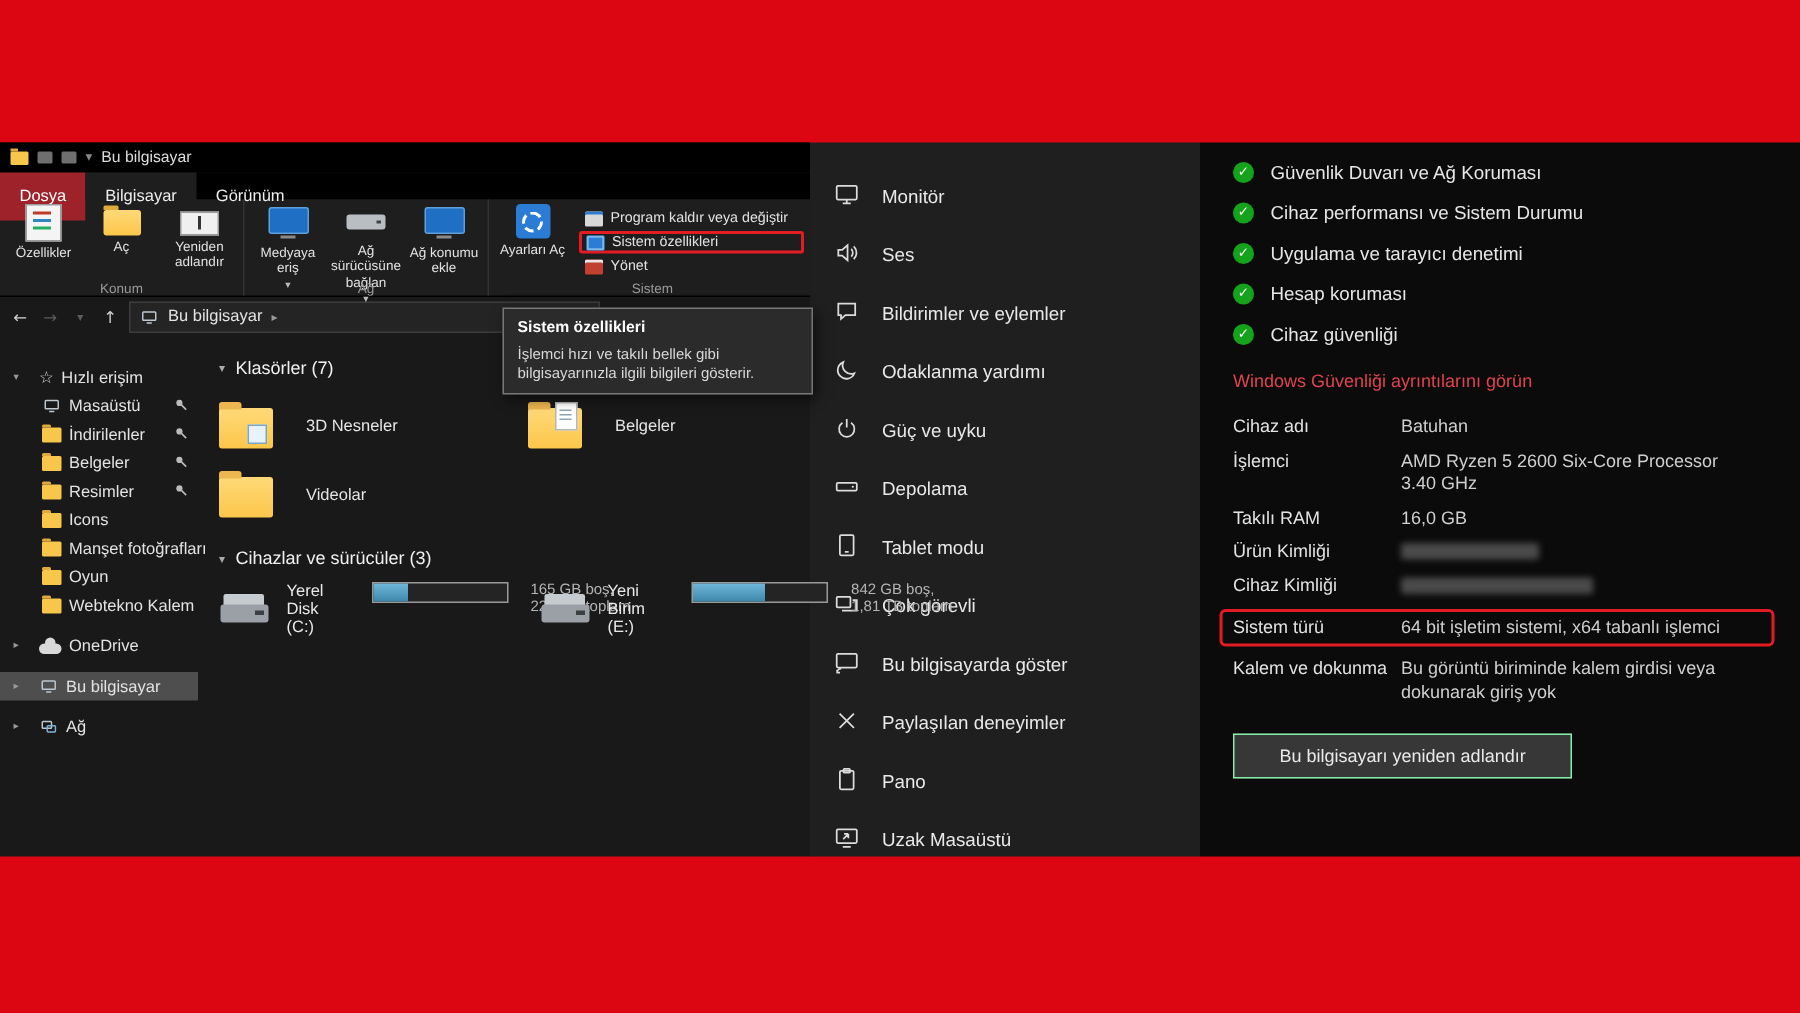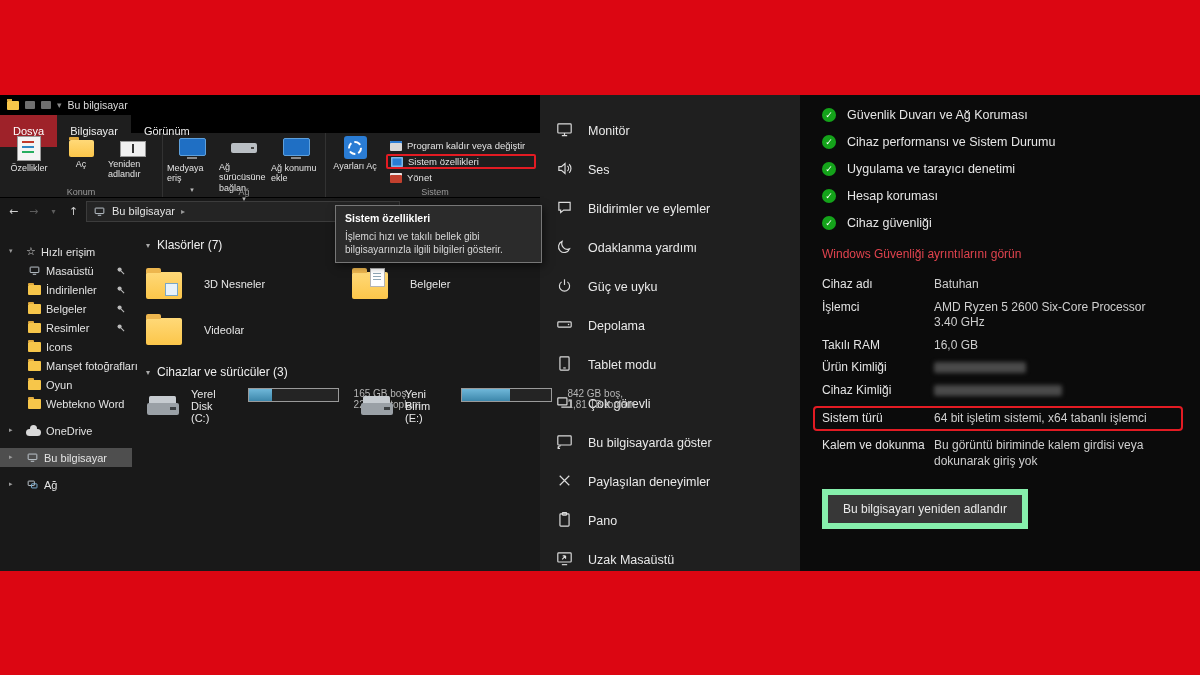--- a/index.html
+++ b/index.html
@@ -14,21 +14,21 @@
   .tb-fold::before{content:"";position:absolute;top:-2px;left:0;width:5px;height:2px;background:#e0a93c}
   .tb-sq{width:10px;height:8px;background:#6f6f6f;border-radius:1px}
   .tb-sep{color:#888;font-size:9px}
   .tabs-row{height:18px;background:#000;display:flex;font-size:11px}
   .tab{padding:16px 13px;display:flex;align-items:center;color:#eee}
   .tab-file{background:#9e2229;color:#fff}
   .tab-active{background:#1e1e1e}
   .ribbon{height:64px;background:#1e1e1e;display:flex;border-bottom:1px solid #000}
   .rgroup{display:flex;align-items:flex-start;gap:2px;padding:3px 4px 12px;position:relative;border-right:1px solid #323232}
   .rgroup-label{position:absolute;left:0;right:0;bottom:0;text-align:center;font-size:9px;color:#9a9a9a}
-  .bigbtn{width:50px;display:flex;flex-direction:column;align-items:center;gap:2px;font-size:9px;line-height:1.15;text-align:left;color:#e2e2e2;cursor:default}
+  .bigbtn{width:50px;display:flex;flex-direction:column;align-items:center;gap:2px;font-size:9px;line-height:1.15;text-align:center;color:#e2e2e2;cursor:default}
   .ico-props{width:22px;height:23px;background:#f4f4f4;border:1px solid #9a9a9a;position:relative}
   .ico-props::before{content:"";position:absolute;left:4px;top:4px;width:12px;height:2px;background:#c0392b;box-shadow:0 5px 0 #2e86c1,0 10px 0 #27ae60}
   .ico-open{width:25px;height:17px;background:linear-gradient(#ffd978,#fcc64a);border-radius:2px;position:relative;margin-top:4px}
   .ico-open::before{content:"";position:absolute;top:-3px;left:0;width:10px;height:3px;background:#e0a93c;border-radius:1px 1px 0 0}
   .ico-rename{width:24px;height:14px;background:#f0f0f0;border:1px solid #999;margin-top:5px;position:relative}
   .ico-rename::after{content:"";position:absolute;left:11px;top:2px;width:1.5px;height:9px;background:#333}
   .ico-screen{width:25px;height:16px;background:#1f6fc4;border:1px solid #5ea0dc;border-radius:2px;position:relative;margin-top:2px;margin-bottom:5px}
   .ico-screen::after{content:"";position:absolute;left:7px;bottom:-4px;width:10px;height:2.5px;background:#8a8a8a}
   .ico-drive{width:26px;height:10px;background:#b9bec3;border-radius:2px;position:relative;margin-top:7px;margin-bottom:7px}
   .ico-drive::after{content:"";position:absolute;right:3px;top:4px;width:3px;height:2px;background:#444}
@@ -94,21 +94,21 @@
   .gcheck{width:14px;height:14px;border-radius:50%;background:#14a31a;color:#fff;font-size:9px;display:flex;align-items:center;justify-content:center;flex:none}
   .seclink{margin-top:11px;color:#e0434e;font-size:12px;display:inline-block}
   .dev-head{margin-top:42px;font-size:17px;font-weight:600;color:#fff}
   .specs{margin-top:16px}
   .spec-row{display:flex;margin-bottom:7px;line-height:1.3}
   .spec-label{width:112px;flex:none;color:#e3e3e3}
   .spec-value{width:232px;color:#cfcfcf}
   .spec-row.hl{border:2px solid #e31b23;border-radius:4px;margin-left:-9px;padding:3px 7px;width:352px}
   .redact{height:11px;background:#4a4a4a;filter:blur(2px);border-radius:2px;margin-top:2px}
   .redact.r1{width:128px}.redact.r2{width:92px}
-  .rename-btn{margin-top:13px;background:#373737;color:#eaeaea;font-size:12px;padding:7px 15px;border:6px solid #86efac;cursor:default}
+  .rename-btn{margin-top:13px;background:#373737;color:#eaeaea;font-size:12px;padding:7px 30px;border:1px solid #86efac;cursor:default}
 </style>
 </head>
 <body>
 
 <div class="stage">
 
   <div class="explorer">
 
     <div class="titlebar">
       <span class="tb-fold"></span>
@@ -253,21 +253,21 @@
         <div class="side-row">
           <span class="fold-mini"></span>
           <span>Manşet fotoğrafları</span>
         </div>
         <div class="side-row">
           <span class="fold-mini"></span>
           <span>Oyun</span>
         </div>
         <div class="side-row">
           <span class="fold-mini"></span>
-          <span>Webtekno Word</span>
+          <span>Webtekno Kalem</span>
         </div>
         <div class="side-row side-gap" style="padding-left:26px">
           <span class="chev glyph">▸</span>
           <span class="cloud"></span>
           <span>OneDrive</span>
         </div>
         <div class="side-row side-gap sel" style="padding-left:26px">
           <span class="chev glyph">▸</span>
           <span class="mini-mon"><svg viewBox="0 0 16 16">
                 <rect x="1.7" y="3" width="12.6" height="8" rx="0.8"></rect>

